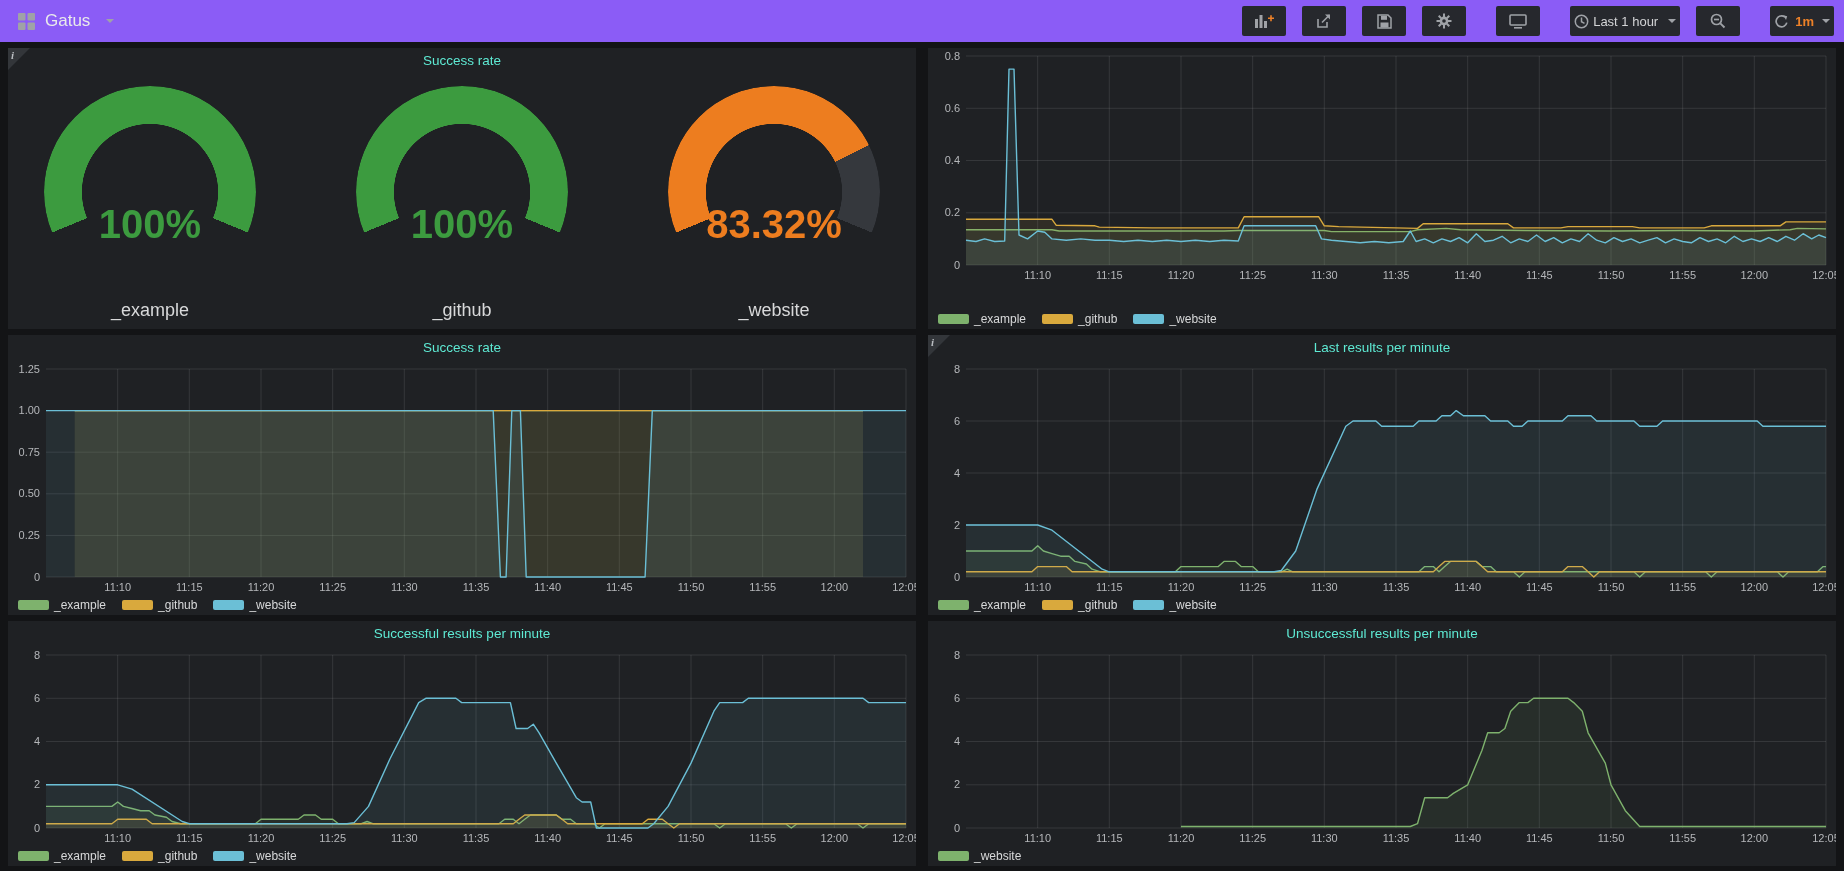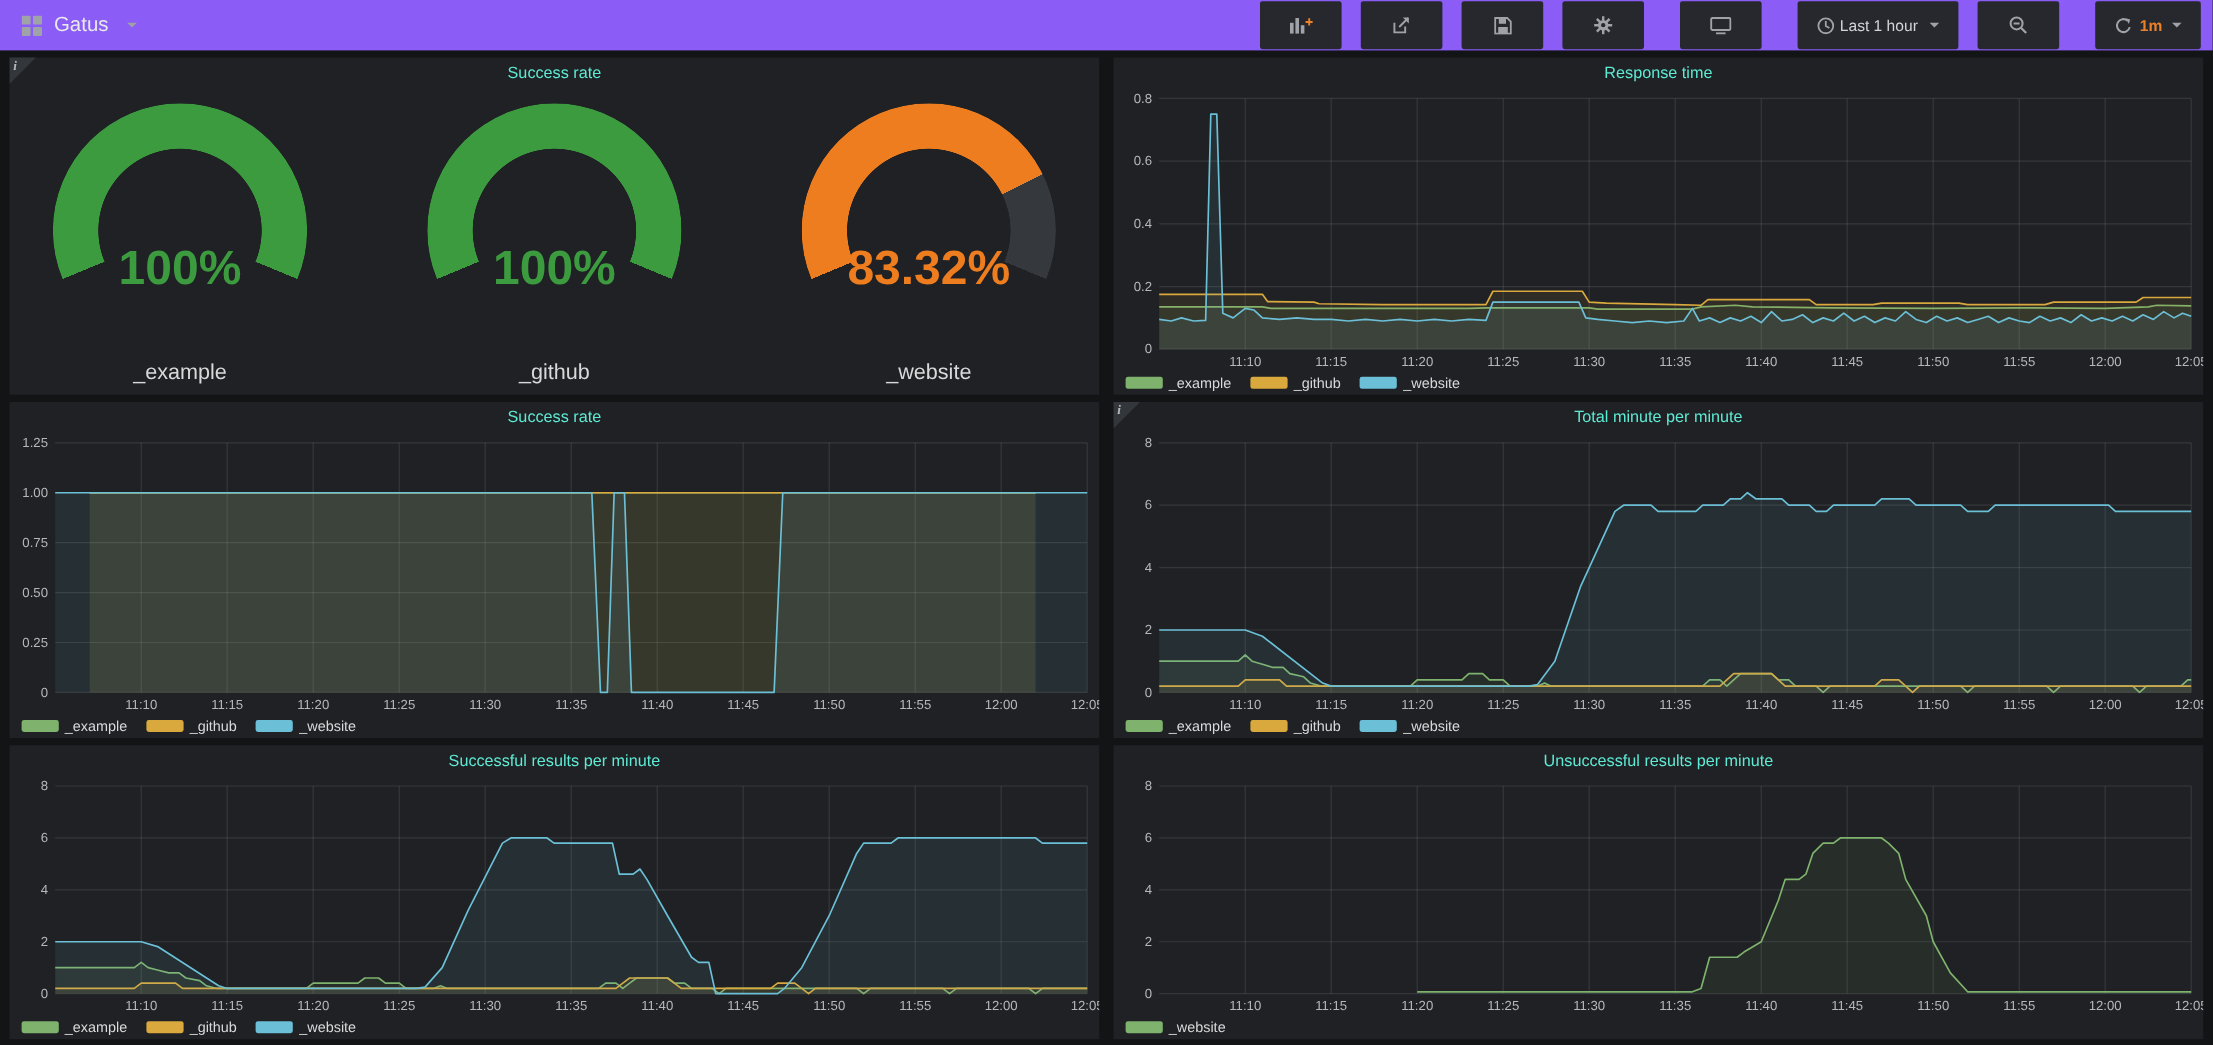--- a/index.html
+++ b/index.html
@@ -5,22 +5,22 @@
   html,body{margin:0;padding:0;background:#131416;width:1844px;height:871px;overflow:hidden;
     font-family:"Liberation Sans","DejaVu Sans",sans-serif;-webkit-font-smoothing:antialiased;}
   
   .header{height:42px;display:flex;align-items:center;padding:0 10px;background:#8b5cf6;}
   .logo{display:flex;align-items:center;gap:10px;padding:4px 8px;cursor:pointer;}
   .dash-title{color:#e9eaeb;font-size:17px;font-weight:500;}
   .caret{width:0;height:0;border-left:4px solid transparent;border-right:4px solid transparent;
     border-top:4px solid #9fa2a7;display:inline-block;margin-left:6px;}
   .toolbar{margin-left:auto;display:flex;align-items:center;}
   .tb-gap{width:14px;}
-  .tbtn{height:40px;min-width:36px;display:flex;align-items:center;justify-content:center;
-    background:#26282d;border-radius:2px;margin-left:16px;padding:0 16px;cursor:pointer;color:#9fa2a7;}
+  .tbtn{height:30px;min-width:36px;display:flex;align-items:center;justify-content:center;
+    background:#26282d;border-radius:2px;margin-left:16px;padding:0 4px;cursor:pointer;color:#9fa2a7;}
   .tbtn svg{display:block;}
   .tbtn .lbl{color:#d3d4d6;font-size:13px;margin:0 4px;}
   .lbl-orange{color:#ed8128;font-size:13px;font-weight:700;margin:0 2px 0 6px;}
   
   .dash{display:grid;grid-template-columns:1fr 1fr;grid-template-rows:281px 280px 245px;
     gap:6px 12px;padding:6px 8px 0 8px;}
   .panel{background:#1f2124;position:relative;display:flex;flex-direction:column;}
   .panel-title{height:26px;line-height:26px;text-align:center;color:#5eead4;font-size:13.5px;
     font-weight:500;cursor:pointer;flex:0 0 auto;}
   .corner-info{position:absolute;top:0;left:0;width:0;height:0;
@@ -153,21 +153,20 @@
       </div>
       <div class="gauge">
         <div class="gauge-arc" style="background: conic-gradient(from 247.5deg, rgb(237, 125, 31) 0deg, rgb(237, 125, 31) 176.265deg, rgb(53, 56, 61) 176.265deg, rgb(53, 56, 61) 225deg, transparent 225deg, transparent 360deg); mask: radial-gradient(closest-side, transparent 64%, rgb(0, 0, 0) 64.5%);"></div>
         <div class="gauge-value" style="color: rgb(237, 125, 31);">83.32%</div>
         <div class="gauge-label">_website</div>
       </div>
     </div>
   </div>
 
   <div class="panel">
-    <div class="panel-title">Response time</div>
     <div class="chart">
         <svg width="908" height="235">
           <line x1="38" x2="898" y1="217.0" y2="217.0" class="grid"></line>
           <text x="32" y="220.5" class="tick" text-anchor="end">0</text>
           <line x1="38" x2="898" y1="164.8" y2="164.8" class="grid"></line>
           <text x="32" y="168.3" class="tick" text-anchor="end">0.2</text>
           <line x1="38" x2="898" y1="112.5" y2="112.5" class="grid"></line>
           <text x="32" y="116.0" class="tick" text-anchor="end">0.4</text>
           <line x1="38" x2="898" y1="60.3" y2="60.3" class="grid"></line>
           <text x="32" y="63.8" class="tick" text-anchor="end">0.6</text>
@@ -282,21 +281,21 @@
           <span class="dash" style="background: rgb(107, 191, 214);"></span>
           <span>_website</span>
         </span>
       </div>
   </div>
 
   <div class="panel">
     <div class="corner-info">
         <span class="i">i</span>
       </div>
-    <div class="panel-title">Total minute per minute</div>
+    <div class="panel-title">Last results per minute</div>
     <div class="chart">
         <svg width="908" height="234">
           <line x1="38" x2="898" y1="216.0" y2="216.0" class="grid"></line>
           <text x="32" y="219.5" class="tick" text-anchor="end">0</text>
           <line x1="38" x2="898" y1="164.0" y2="164.0" class="grid"></line>
           <text x="32" y="167.5" class="tick" text-anchor="end">2</text>
           <line x1="38" x2="898" y1="112.0" y2="112.0" class="grid"></line>
           <text x="32" y="115.5" class="tick" text-anchor="end">4</text>
           <line x1="38" x2="898" y1="60.0" y2="60.0" class="grid"></line>
           <text x="32" y="63.5" class="tick" text-anchor="end">6</text>

